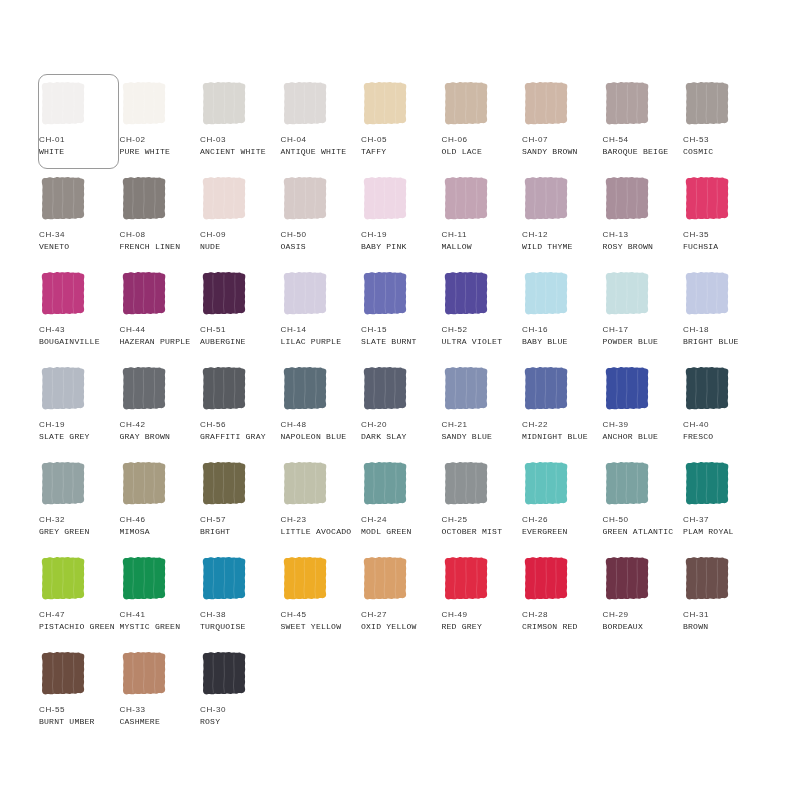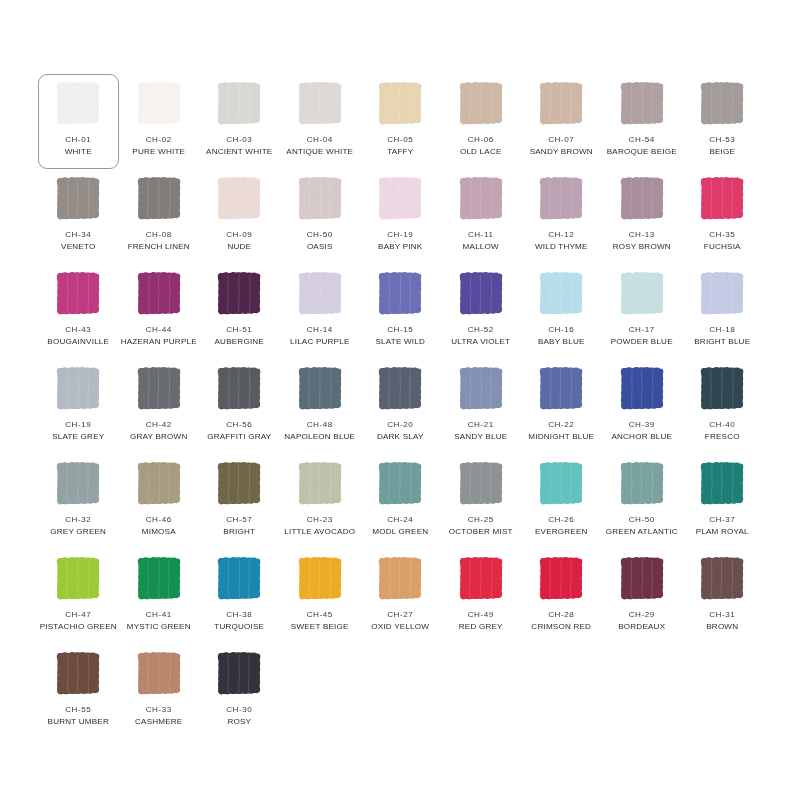--- a/index.html
+++ b/index.html
@@ -29,21 +29,21 @@
     grid-auto-rows: 95px;
     column-gap: 0px;
     row-gap: 0px;
   }
   .swatch-cell {
     position: relative;
     width: 80.5px;
     height: 95px;
     display: flex;
     flex-direction: column;
-    align-items: center;
+    align-items: flex-start;
     justify-content: flex-start;
     padding-top: 5px;
     border: 1px solid transparent;
     border-radius: 8px;
   }
   .swatch-cell.selected {
     border: 1px solid #9a9a9a;
     border-radius: 9px;
   }
   .paint {
@@ -64,21 +64,21 @@
     font-family: "Liberation Sans", sans-serif;
   }
   .name {
     font-size: 8.1px;
     letter-spacing: 0.2px;
     color: #2b2b2b;
     line-height: 12px;
     text-align: center;
     white-space: nowrap;
     margin-top: 1px;
-    font-family: Liberation Sans, sans-serif;
+    font-family: Liberation Mono, monospace;
   }
 </style>
 </head>
 <body>
 
 <div id="palette-root">
   <div class="grid">
       <div class="swatch-cell selected">
         <span class="paint">
           <svg viewBox="0 0 48 47" width="48" height="47">
@@ -178,21 +178,21 @@
       <div class="swatch-cell">
         <span class="paint">
           <svg viewBox="0 0 48 47" width="48" height="47">
             <path d="M3.4,4.2 C4.9,2.4 7.8,3.6 9.4,2.6 C11.1,1.6 13.0,3.2 14.6,2.9 C16.4,2.5 17.9,1.4 19.6,2.2 C21.4,3.0 23.1,2.0 24.9,2.4 C26.6,2.8 28.3,1.5 30.0,2.3 C31.8,3.1 33.6,2.2 35.4,2.7 C37.2,3.2 39.1,1.9 40.8,3.0 C42.4,4.0 44.6,3.2 45.2,5.2 C45.8,7.4 44.4,9.5 45.0,11.6 C45.6,13.8 44.6,15.9 45.1,18.0 C45.6,20.2 44.3,22.3 44.9,24.4 C45.5,26.6 44.5,28.7 45.0,30.8 C45.5,33.0 44.2,35.0 44.8,37.1 C45.3,39.0 45.6,41.4 43.6,42.6 C41.7,43.8 39.5,42.6 37.6,43.4 C35.7,44.2 33.7,43.1 31.8,43.7 C29.8,44.3 27.9,43.2 26.0,43.8 C24.0,44.4 22.0,43.3 20.1,43.9 C18.1,44.5 16.2,43.4 14.3,44.0 C12.3,44.6 10.3,43.5 8.4,44.1 C6.6,44.6 4.3,44.6 3.4,42.6 C2.5,40.6 3.6,38.4 3.1,36.3 C2.6,34.1 3.7,32.0 3.2,29.9 C2.7,27.7 3.8,25.6 3.3,23.4 C2.8,21.3 3.9,19.2 3.4,17.0 C2.9,14.9 3.9,12.8 3.4,10.6 C3.0,8.6 2.2,5.6 3.4,4.2 Z" fill="#a49c98"></path>
             <path d="M13.75,4.5 C13.05,14 14.65,24 13.35,33 C12.85,38 14.15,41 13.75,43" stroke="#ffffff" stroke-width="0.85" fill="none" opacity="0.17"></path>
             <path d="M23.5,4.5 C22.8,14 24.4,24 23.1,33 C22.6,38 23.9,41 23.5,43" stroke="#ffffff" stroke-width="0.85" fill="none" opacity="0.17"></path>
             <path d="M34.5,4.5 C33.8,14 35.4,24 34.1,33 C33.6,38 34.9,41 34.5,43" stroke="#ffffff" stroke-width="0.85" fill="none" opacity="0.17"></path>
           </svg>
         </span>
         <div class="code">CH-53</div>
-        <div class="name">BEIGE</div>
+        <div class="name">COSMIC</div>
       </div>
       <div class="swatch-cell">
         <span class="paint">
           <svg viewBox="0 0 48 47" width="48" height="47">
             <path d="M3.4,4.2 C4.9,2.4 7.8,3.6 9.4,2.6 C11.1,1.6 13.0,3.2 14.6,2.9 C16.4,2.5 17.9,1.4 19.6,2.2 C21.4,3.0 23.1,2.0 24.9,2.4 C26.6,2.8 28.3,1.5 30.0,2.3 C31.8,3.1 33.6,2.2 35.4,2.7 C37.2,3.2 39.1,1.9 40.8,3.0 C42.4,4.0 44.6,3.2 45.2,5.2 C45.8,7.4 44.4,9.5 45.0,11.6 C45.6,13.8 44.6,15.9 45.1,18.0 C45.6,20.2 44.3,22.3 44.9,24.4 C45.5,26.6 44.5,28.7 45.0,30.8 C45.5,33.0 44.2,35.0 44.8,37.1 C45.3,39.0 45.6,41.4 43.6,42.6 C41.7,43.8 39.5,42.6 37.6,43.4 C35.7,44.2 33.7,43.1 31.8,43.7 C29.8,44.3 27.9,43.2 26.0,43.8 C24.0,44.4 22.0,43.3 20.1,43.9 C18.1,44.5 16.2,43.4 14.3,44.0 C12.3,44.6 10.3,43.5 8.4,44.1 C6.6,44.6 4.3,44.6 3.4,42.6 C2.5,40.6 3.6,38.4 3.1,36.3 C2.6,34.1 3.7,32.0 3.2,29.9 C2.7,27.7 3.8,25.6 3.3,23.4 C2.8,21.3 3.9,19.2 3.4,17.0 C2.9,14.9 3.9,12.8 3.4,10.6 C3.0,8.6 2.2,5.6 3.4,4.2 Z" fill="#938c87"></path>
             <path d="M14,4.5 C13.3,14 14.9,24 13.6,33 C13.1,38 14.4,41 14,43" stroke="#ffffff" stroke-width="0.85" fill="none" opacity="0.17"></path>
             <path d="M23.75,4.5 C23.05,14 24.65,24 23.35,33 C22.85,38 24.15,41 23.75,43" stroke="#ffffff" stroke-width="0.85" fill="none" opacity="0.17"></path>
             <path d="M34.75,4.5 C34.05,14 35.65,24 34.35,33 C33.85,38 35.15,41 34.75,43" stroke="#ffffff" stroke-width="0.85" fill="none" opacity="0.17"></path>
           </svg>
         </span>
@@ -346,21 +346,21 @@
       <div class="swatch-cell">
         <span class="paint">
           <svg viewBox="0 0 48 47" width="48" height="47">
             <path d="M3.4,4.2 C4.9,2.4 7.8,3.6 9.4,2.6 C11.1,1.6 13.0,3.2 14.6,2.9 C16.4,2.5 17.9,1.4 19.6,2.2 C21.4,3.0 23.1,2.0 24.9,2.4 C26.6,2.8 28.3,1.5 30.0,2.3 C31.8,3.1 33.6,2.2 35.4,2.7 C37.2,3.2 39.1,1.9 40.8,3.0 C42.4,4.0 44.6,3.2 45.2,5.2 C45.8,7.4 44.4,9.5 45.0,11.6 C45.6,13.8 44.6,15.9 45.1,18.0 C45.6,20.2 44.3,22.3 44.9,24.4 C45.5,26.6 44.5,28.7 45.0,30.8 C45.5,33.0 44.2,35.0 44.8,37.1 C45.3,39.0 45.6,41.4 43.6,42.6 C41.7,43.8 39.5,42.6 37.6,43.4 C35.7,44.2 33.7,43.1 31.8,43.7 C29.8,44.3 27.9,43.2 26.0,43.8 C24.0,44.4 22.0,43.3 20.1,43.9 C18.1,44.5 16.2,43.4 14.3,44.0 C12.3,44.6 10.3,43.5 8.4,44.1 C6.6,44.6 4.3,44.6 3.4,42.6 C2.5,40.6 3.6,38.4 3.1,36.3 C2.6,34.1 3.7,32.0 3.2,29.9 C2.7,27.7 3.8,25.6 3.3,23.4 C2.8,21.3 3.9,19.2 3.4,17.0 C2.9,14.9 3.9,12.8 3.4,10.6 C3.0,8.6 2.2,5.6 3.4,4.2 Z" fill="#6b6fb5"></path>
             <path d="M13.5,4.5 C12.8,14 14.4,24 13.1,33 C12.6,38 13.9,41 13.5,43" stroke="#ffffff" stroke-width="0.85" fill="none" opacity="0.17"></path>
             <path d="M24.5,4.5 C23.8,14 25.4,24 24.1,33 C23.6,38 24.9,41 24.5,43" stroke="#ffffff" stroke-width="0.85" fill="none" opacity="0.17"></path>
             <path d="M34.25,4.5 C33.55,14 35.15,24 33.85,33 C33.35,38 34.65,41 34.25,43" stroke="#ffffff" stroke-width="0.85" fill="none" opacity="0.17"></path>
           </svg>
         </span>
         <div class="code">CH-15</div>
-        <div class="name">SLATE WILD</div>
+        <div class="name">SLATE BURNT</div>
       </div>
       <div class="swatch-cell">
         <span class="paint">
           <svg viewBox="0 0 48 47" width="48" height="47">
             <path d="M3.4,4.2 C4.9,2.4 7.8,3.6 9.4,2.6 C11.1,1.6 13.0,3.2 14.6,2.9 C16.4,2.5 17.9,1.4 19.6,2.2 C21.4,3.0 23.1,2.0 24.9,2.4 C26.6,2.8 28.3,1.5 30.0,2.3 C31.8,3.1 33.6,2.2 35.4,2.7 C37.2,3.2 39.1,1.9 40.8,3.0 C42.4,4.0 44.6,3.2 45.2,5.2 C45.8,7.4 44.4,9.5 45.0,11.6 C45.6,13.8 44.6,15.9 45.1,18.0 C45.6,20.2 44.3,22.3 44.9,24.4 C45.5,26.6 44.5,28.7 45.0,30.8 C45.5,33.0 44.2,35.0 44.8,37.1 C45.3,39.0 45.6,41.4 43.6,42.6 C41.7,43.8 39.5,42.6 37.6,43.4 C35.7,44.2 33.7,43.1 31.8,43.7 C29.8,44.3 27.9,43.2 26.0,43.8 C24.0,44.4 22.0,43.3 20.1,43.9 C18.1,44.5 16.2,43.4 14.3,44.0 C12.3,44.6 10.3,43.5 8.4,44.1 C6.6,44.6 4.3,44.6 3.4,42.6 C2.5,40.6 3.6,38.4 3.1,36.3 C2.6,34.1 3.7,32.0 3.2,29.9 C2.7,27.7 3.8,25.6 3.3,23.4 C2.8,21.3 3.9,19.2 3.4,17.0 C2.9,14.9 3.9,12.8 3.4,10.6 C3.0,8.6 2.2,5.6 3.4,4.2 Z" fill="#554a9c"></path>
             <path d="M13.75,4.5 C13.05,14 14.65,24 13.35,33 C12.85,38 14.15,41 13.75,43" stroke="#ffffff" stroke-width="0.85" fill="none" opacity="0.17"></path>
             <path d="M23.5,4.5 C22.8,14 24.4,24 23.1,33 C22.6,38 23.9,41 23.5,43" stroke="#ffffff" stroke-width="0.85" fill="none" opacity="0.17"></path>
             <path d="M34.5,4.5 C33.8,14 35.4,24 34.1,33 C33.6,38 34.9,41 34.5,43" stroke="#ffffff" stroke-width="0.85" fill="none" opacity="0.17"></path>
           </svg>
         </span>
@@ -658,21 +658,21 @@
       <div class="swatch-cell">
         <span class="paint">
           <svg viewBox="0 0 48 47" width="48" height="47">
             <path d="M3.4,4.2 C4.9,2.4 7.8,3.6 9.4,2.6 C11.1,1.6 13.0,3.2 14.6,2.9 C16.4,2.5 17.9,1.4 19.6,2.2 C21.4,3.0 23.1,2.0 24.9,2.4 C26.6,2.8 28.3,1.5 30.0,2.3 C31.8,3.1 33.6,2.2 35.4,2.7 C37.2,3.2 39.1,1.9 40.8,3.0 C42.4,4.0 44.6,3.2 45.2,5.2 C45.8,7.4 44.4,9.5 45.0,11.6 C45.6,13.8 44.6,15.9 45.1,18.0 C45.6,20.2 44.3,22.3 44.9,24.4 C45.5,26.6 44.5,28.7 45.0,30.8 C45.5,33.0 44.2,35.0 44.8,37.1 C45.3,39.0 45.6,41.4 43.6,42.6 C41.7,43.8 39.5,42.6 37.6,43.4 C35.7,44.2 33.7,43.1 31.8,43.7 C29.8,44.3 27.9,43.2 26.0,43.8 C24.0,44.4 22.0,43.3 20.1,43.9 C18.1,44.5 16.2,43.4 14.3,44.0 C12.3,44.6 10.3,43.5 8.4,44.1 C6.6,44.6 4.3,44.6 3.4,42.6 C2.5,40.6 3.6,38.4 3.1,36.3 C2.6,34.1 3.7,32.0 3.2,29.9 C2.7,27.7 3.8,25.6 3.3,23.4 C2.8,21.3 3.9,19.2 3.4,17.0 C2.9,14.9 3.9,12.8 3.4,10.6 C3.0,8.6 2.2,5.6 3.4,4.2 Z" fill="#eeac26"></path>
             <path d="M13.75,4.5 C13.05,14 14.65,24 13.35,33 C12.85,38 14.15,41 13.75,43" stroke="#ffffff" stroke-width="0.85" fill="none" opacity="0.17"></path>
             <path d="M23.5,4.5 C22.8,14 24.4,24 23.1,33 C22.6,38 23.9,41 23.5,43" stroke="#ffffff" stroke-width="0.85" fill="none" opacity="0.17"></path>
             <path d="M34.5,4.5 C33.8,14 35.4,24 34.1,33 C33.6,38 34.9,41 34.5,43" stroke="#ffffff" stroke-width="0.85" fill="none" opacity="0.17"></path>
           </svg>
         </span>
         <div class="code">CH-45</div>
-        <div class="name">SWEET BEIGE</div>
+        <div class="name">SWEET YELLOW</div>
       </div>
       <div class="swatch-cell">
         <span class="paint">
           <svg viewBox="0 0 48 47" width="48" height="47">
             <path d="M3.4,4.2 C4.9,2.4 7.8,3.6 9.4,2.6 C11.1,1.6 13.0,3.2 14.6,2.9 C16.4,2.5 17.9,1.4 19.6,2.2 C21.4,3.0 23.1,2.0 24.9,2.4 C26.6,2.8 28.3,1.5 30.0,2.3 C31.8,3.1 33.6,2.2 35.4,2.7 C37.2,3.2 39.1,1.9 40.8,3.0 C42.4,4.0 44.6,3.2 45.2,5.2 C45.8,7.4 44.4,9.5 45.0,11.6 C45.6,13.8 44.6,15.9 45.1,18.0 C45.6,20.2 44.3,22.3 44.9,24.4 C45.5,26.6 44.5,28.7 45.0,30.8 C45.5,33.0 44.2,35.0 44.8,37.1 C45.3,39.0 45.6,41.4 43.6,42.6 C41.7,43.8 39.5,42.6 37.6,43.4 C35.7,44.2 33.7,43.1 31.8,43.7 C29.8,44.3 27.9,43.2 26.0,43.8 C24.0,44.4 22.0,43.3 20.1,43.9 C18.1,44.5 16.2,43.4 14.3,44.0 C12.3,44.6 10.3,43.5 8.4,44.1 C6.6,44.6 4.3,44.6 3.4,42.6 C2.5,40.6 3.6,38.4 3.1,36.3 C2.6,34.1 3.7,32.0 3.2,29.9 C2.7,27.7 3.8,25.6 3.3,23.4 C2.8,21.3 3.9,19.2 3.4,17.0 C2.9,14.9 3.9,12.8 3.4,10.6 C3.0,8.6 2.2,5.6 3.4,4.2 Z" fill="#d9a06a"></path>
             <path d="M14,4.5 C13.3,14 14.9,24 13.6,33 C13.1,38 14.4,41 14,43" stroke="#ffffff" stroke-width="0.85" fill="none" opacity="0.17"></path>
             <path d="M23.75,4.5 C23.05,14 24.65,24 23.35,33 C22.85,38 24.15,41 23.75,43" stroke="#ffffff" stroke-width="0.85" fill="none" opacity="0.17"></path>
             <path d="M34.75,4.5 C34.05,14 35.65,24 34.35,33 C33.85,38 35.15,41 34.75,43" stroke="#ffffff" stroke-width="0.85" fill="none" opacity="0.17"></path>
           </svg>
         </span>

